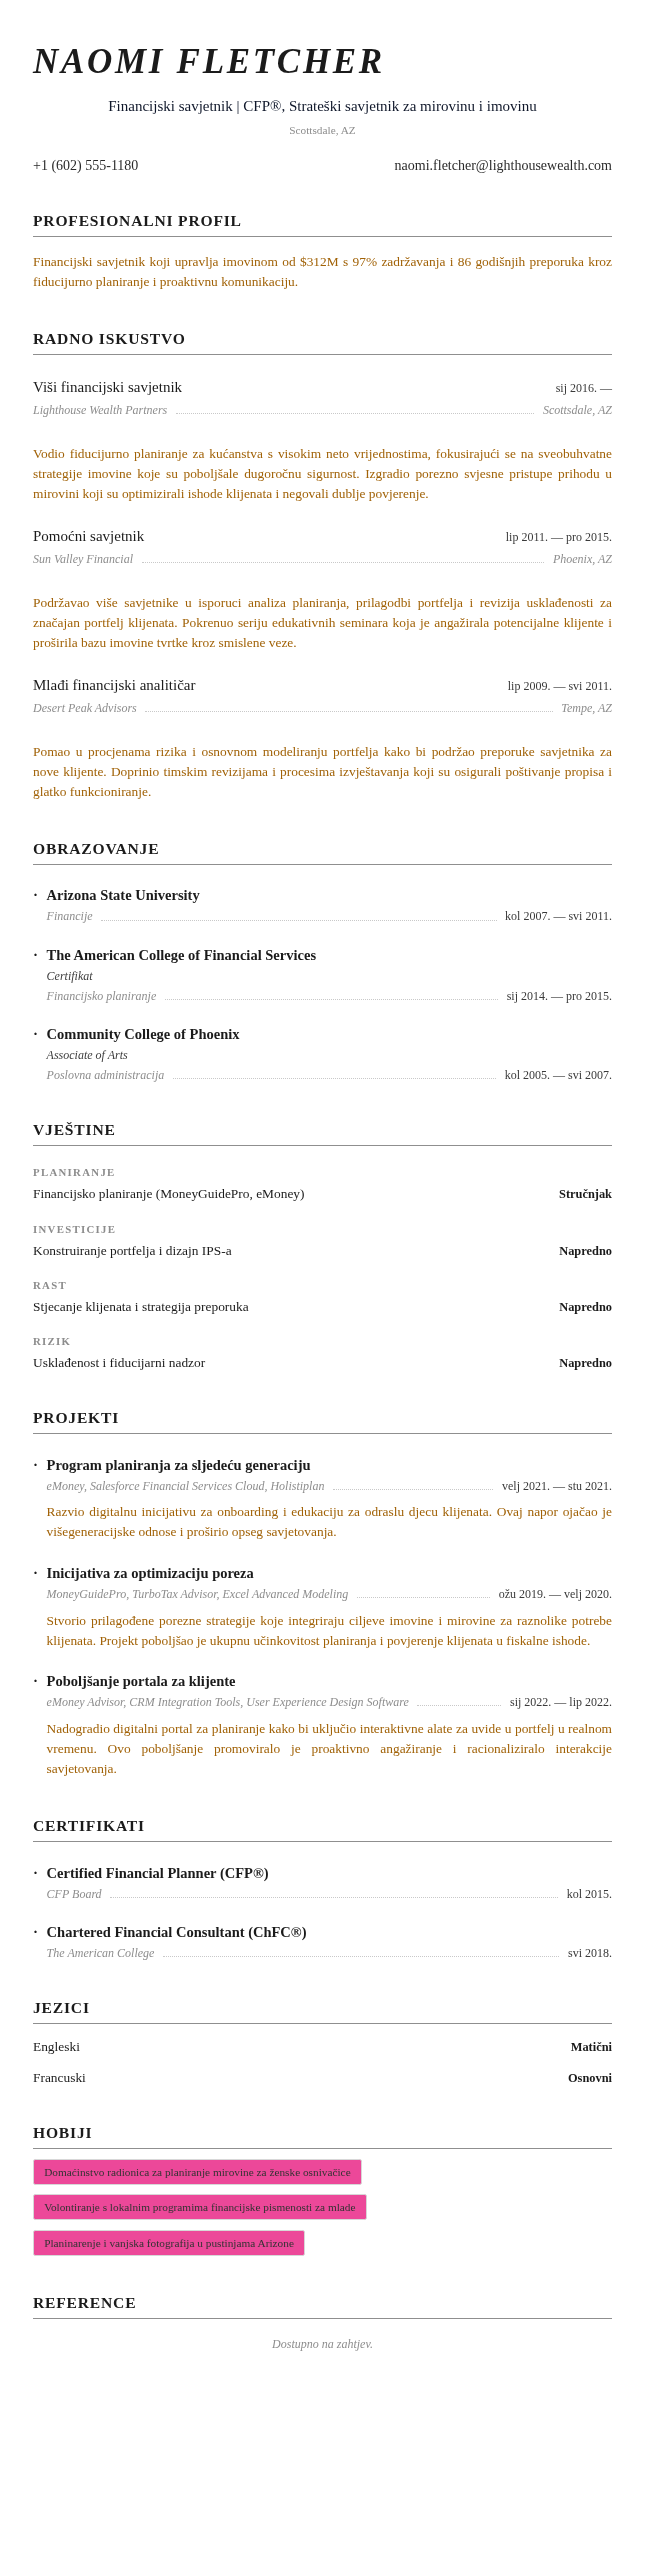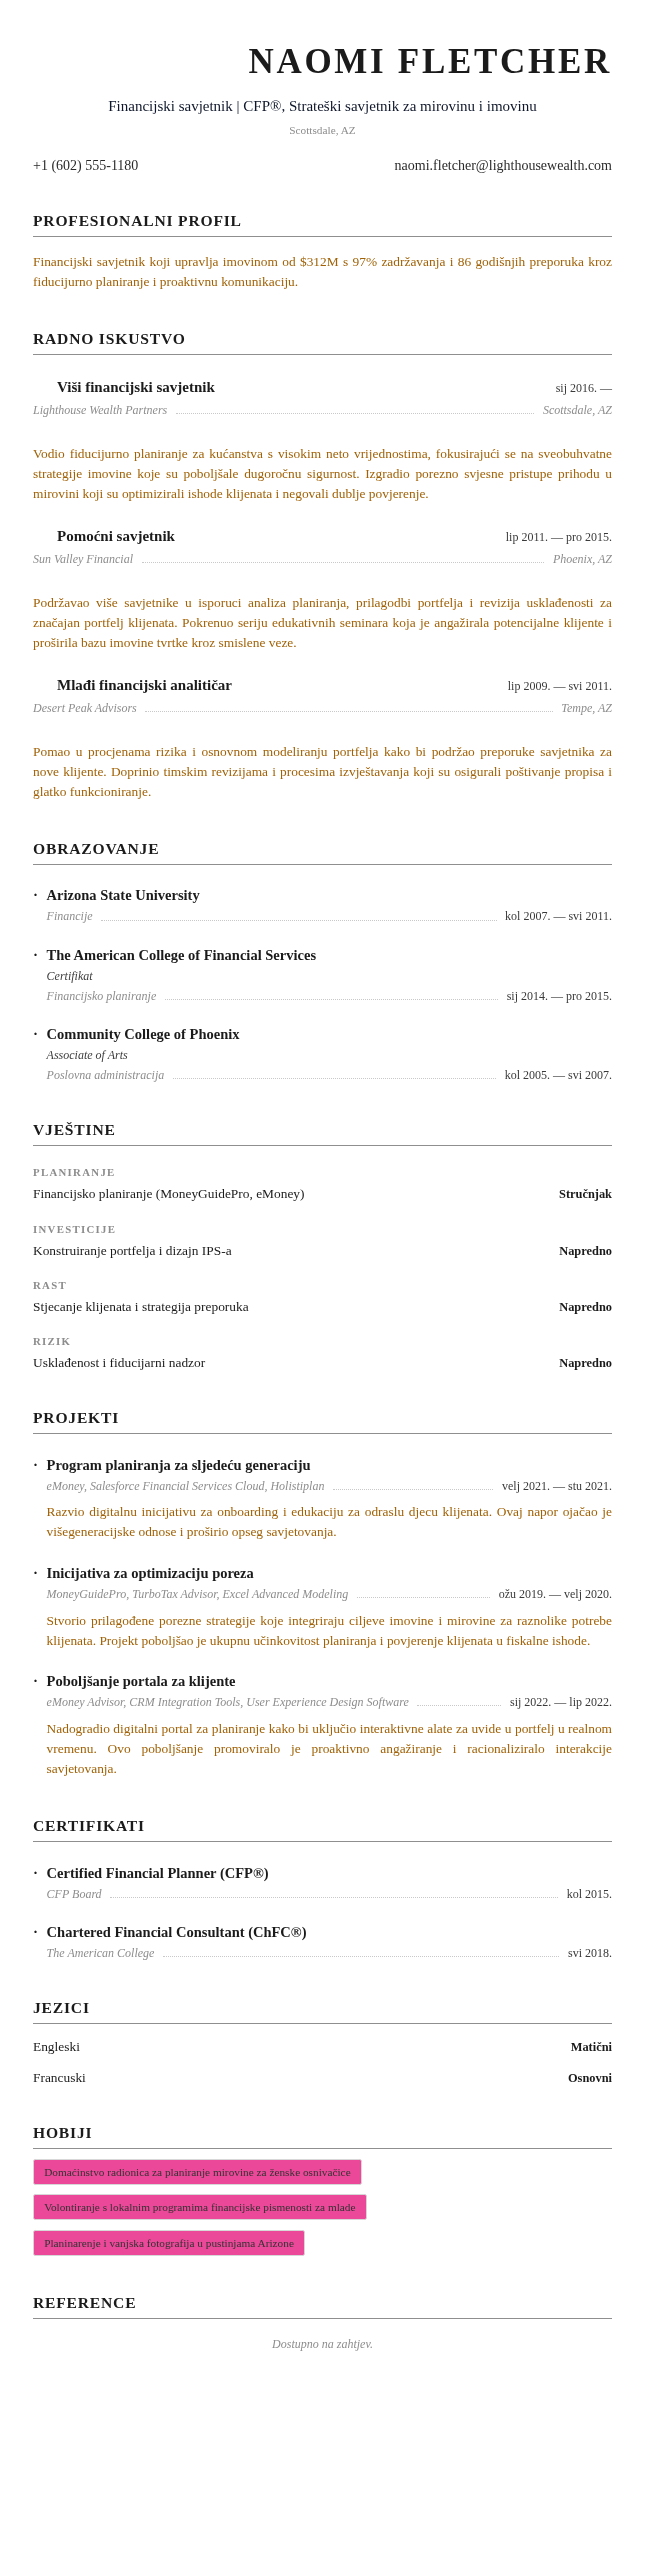--- a/index.html
+++ b/index.html
@@ -7,24 +7,25 @@
   body {
     width: 645px;
     min-height: 2576px;
     color: #1b1b1b;
     font-family: "Liberation Serif", "DejaVu Serif", serif;
   }
   .page { padding: 42px 33px 48px; }
 
   
   .name {
-    text-align: right;
+    text-align: left;
     font-size: 35px;
     font-weight: 700;
     letter-spacing: 2.7px;
+    font-style: italic;
   }
   .tagline { text-align: center; font-size: 15px; margin-top: 16px; color: #0f172a; }
   .loc-line { text-align: center; font-size: 11.3px; margin-top: 8.6px; color: #8d8d8d; }
   .contact-row {
     display: flex; justify-content: space-between; align-items: baseline;
     margin-top: 22.6px; font-size: 14px; color: #2a2a2a;
   }
 
   
   .section { margin-top: 38px; }
@@ -33,21 +34,21 @@
     padding-bottom: 6px; border-bottom: 1.1px solid #8f8f8f;
   }
   .para {
     font-size: 13.4px; line-height: 1.5; text-align: justify; color: #a16207;
   }
   .section > .para { margin-top: 15px; }
 
   
   .job { margin-top: 24px; }
   .job-head { display: flex; justify-content: space-between; align-items: baseline; }
-  .job-title { font-size: 15px; font-weight: 700; margin-left: 24px; }
+  .job-title { font-size: 15px; font-weight: 400; }
   .dates { font-size: 12px; color: #3a3a3a; white-space: nowrap; }
   .meta-row { display: flex; align-items: flex-end; margin-top: 6.5px; font-size: 12px; }
   .muted-italic { font-style: italic; color: #8d8d8d; }
   .leader {
     flex: 1 1 auto; min-width: 16px;
     border-bottom: 1.1px dotted #c9c9c9;
     margin: 0 8.6px 3.8px 8.6px;
   }
   .job .para { margin-top: 26px; }
 

